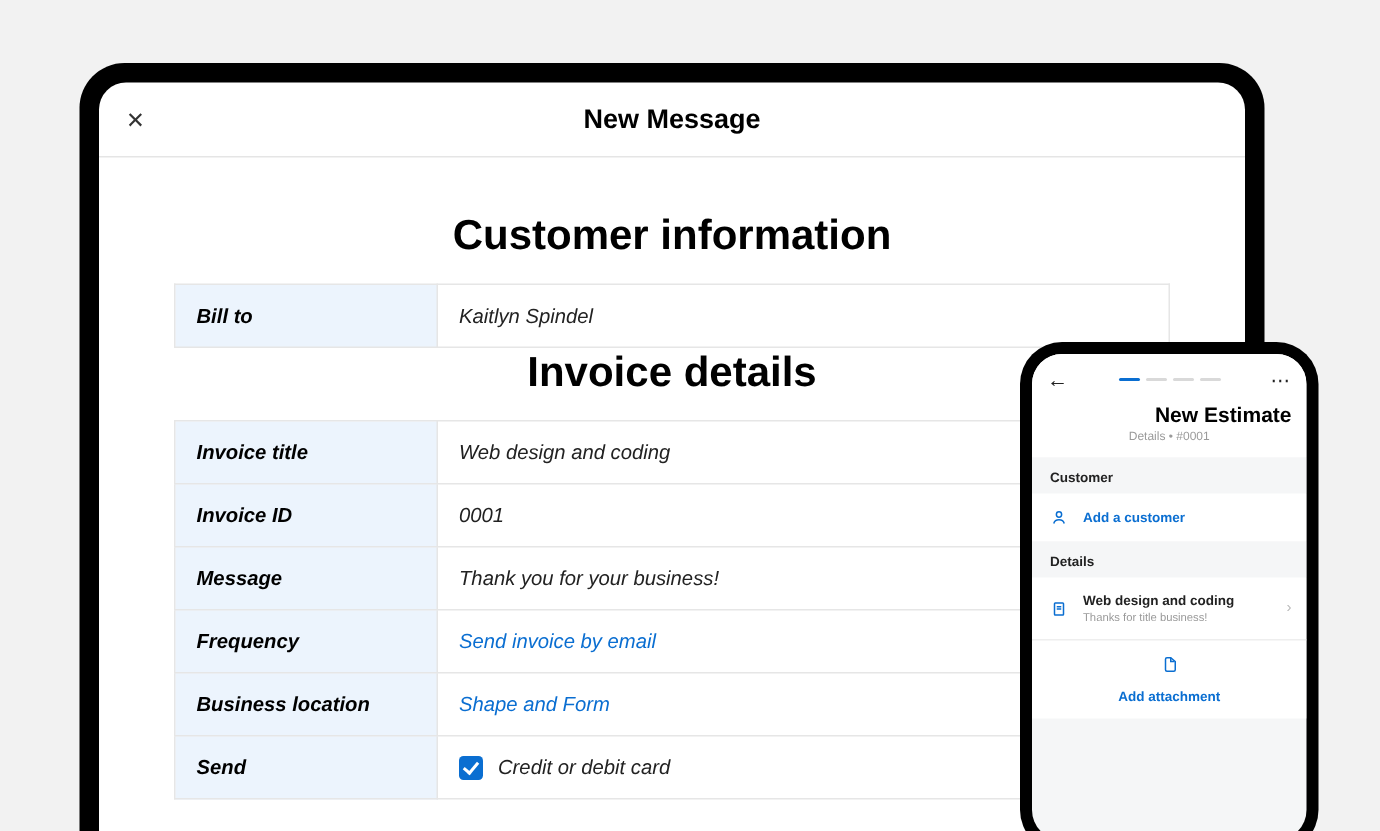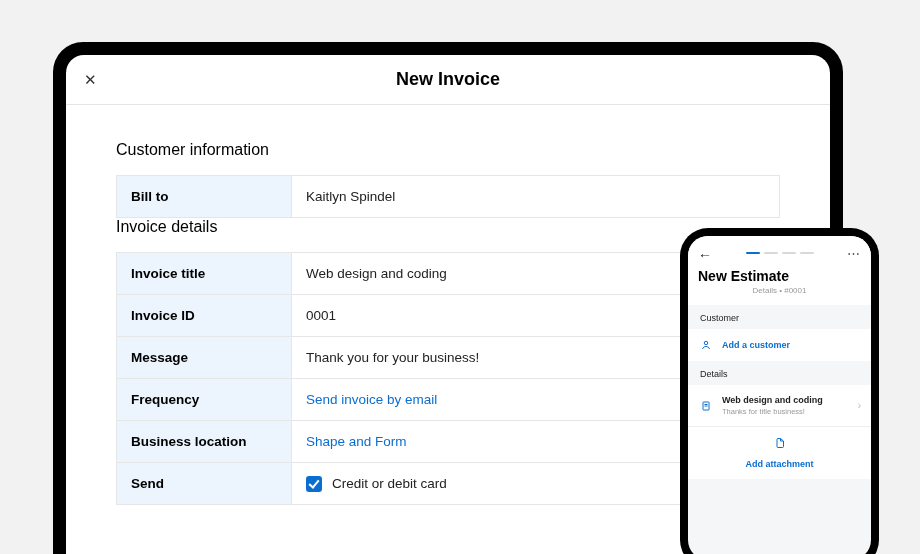--- a/index.html
+++ b/index.html
@@ -49,28 +49,30 @@
     left: 0; right: 0;
     text-align: center;
     font-size: 18px;
     font-weight: 700;
     pointer-events: none;
   }
   .tablet-body {
     padding: 36px 50px 0 50px;
   }
   .section-title {
-    font-size: 16px;
-    font-weight: 400;
+    font-size: 28px;
+    font-weight: 700;
     margin-bottom: 16px;
+    text-align: center;
   }
   .section-title.second { }
   table.form {
     width: 100%;
     border-collapse: collapse;
+    font-style: italic;
   }
   table.form td {
     border: 1px solid #e6e6e6;
     padding: 12px 14px;
     font-size: 13.5px;
     vertical-align: middle;
     height: 42px;
   }
   table.form td.label {
     width: 175px;
@@ -131,35 +133,35 @@
     cursor: pointer;
   }
   .progress-wrap { display: flex; gap: 4px; }
   .progress-seg {
     width: 14px; height: 2.5px; border-radius: 2px;
     background: #d9d9d9;
   }
   .progress-seg.active { background: #0a6ed1; }
   .ellipsis { font-size: 13px; color: #222; letter-spacing: 1px; cursor: pointer; }
   .phone-title {
-    text-align: left;
+    text-align: right;
     font-size: 14px;
     font-weight: 700;
     margin-top: 6px;
   }
   .phone-subtitle {
     text-align: center;
     font-size: 8px;
     color: #9a9a9a;
     margin-top: 2px;
   }
   .phone-section-head {
     background: #f5f6f7;
     font-size: 9px;
-    font-weight: 400;
+    font-weight: 700;
     padding: 8px 12px 6px 12px;
     color: #222;
   }
   .phone-card { background: #fff; }
   .phone-row {
     display: flex;
     align-items: center;
     gap: 10px;
     padding: 10px 12px;
     min-height: 32px;
@@ -193,21 +195,21 @@
     font-size: 10px;
   }
 </style>
 </head>
 <body>
 
 <div class="tablet-frame">
   <div class="tablet-screen">
     <div class="tablet-header">
       <span class="close">✕</span>
-      <h1>New Invoice</h1>
+      <h1>New Message</h1>
     </div>
     <div class="tablet-body">
 
       <div class="section-title">Customer information</div>
       <table class="form">
         <tbody>
             <tr>
           <td class="label">Bill to</td>
           <td class="value">Kaitlyn Spindel</td>
         </tr>

